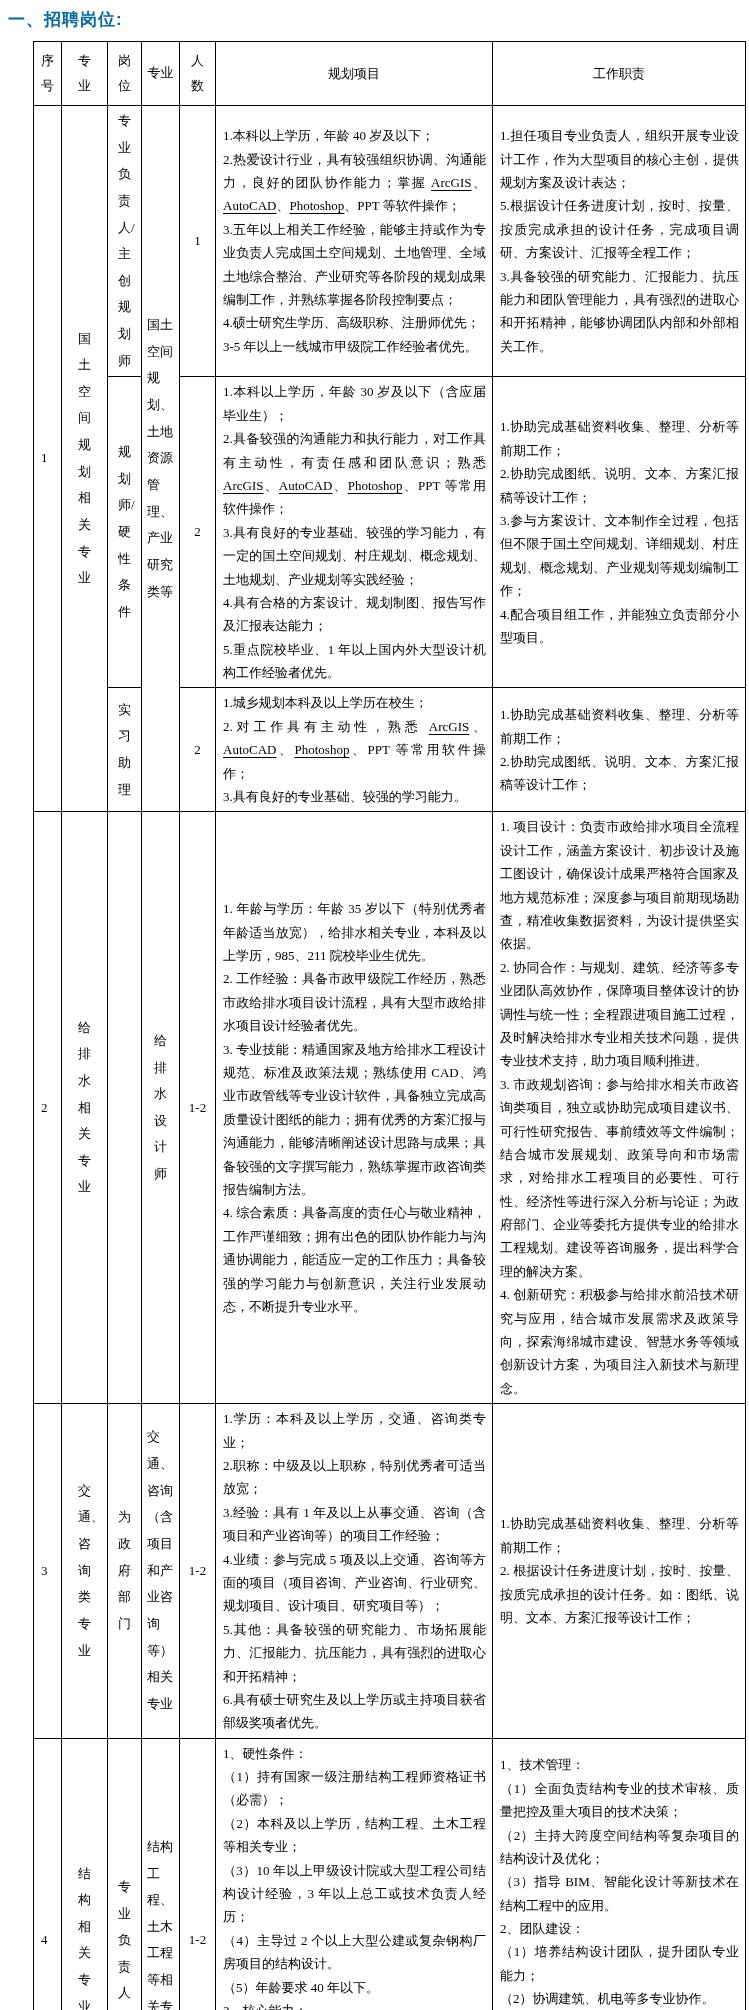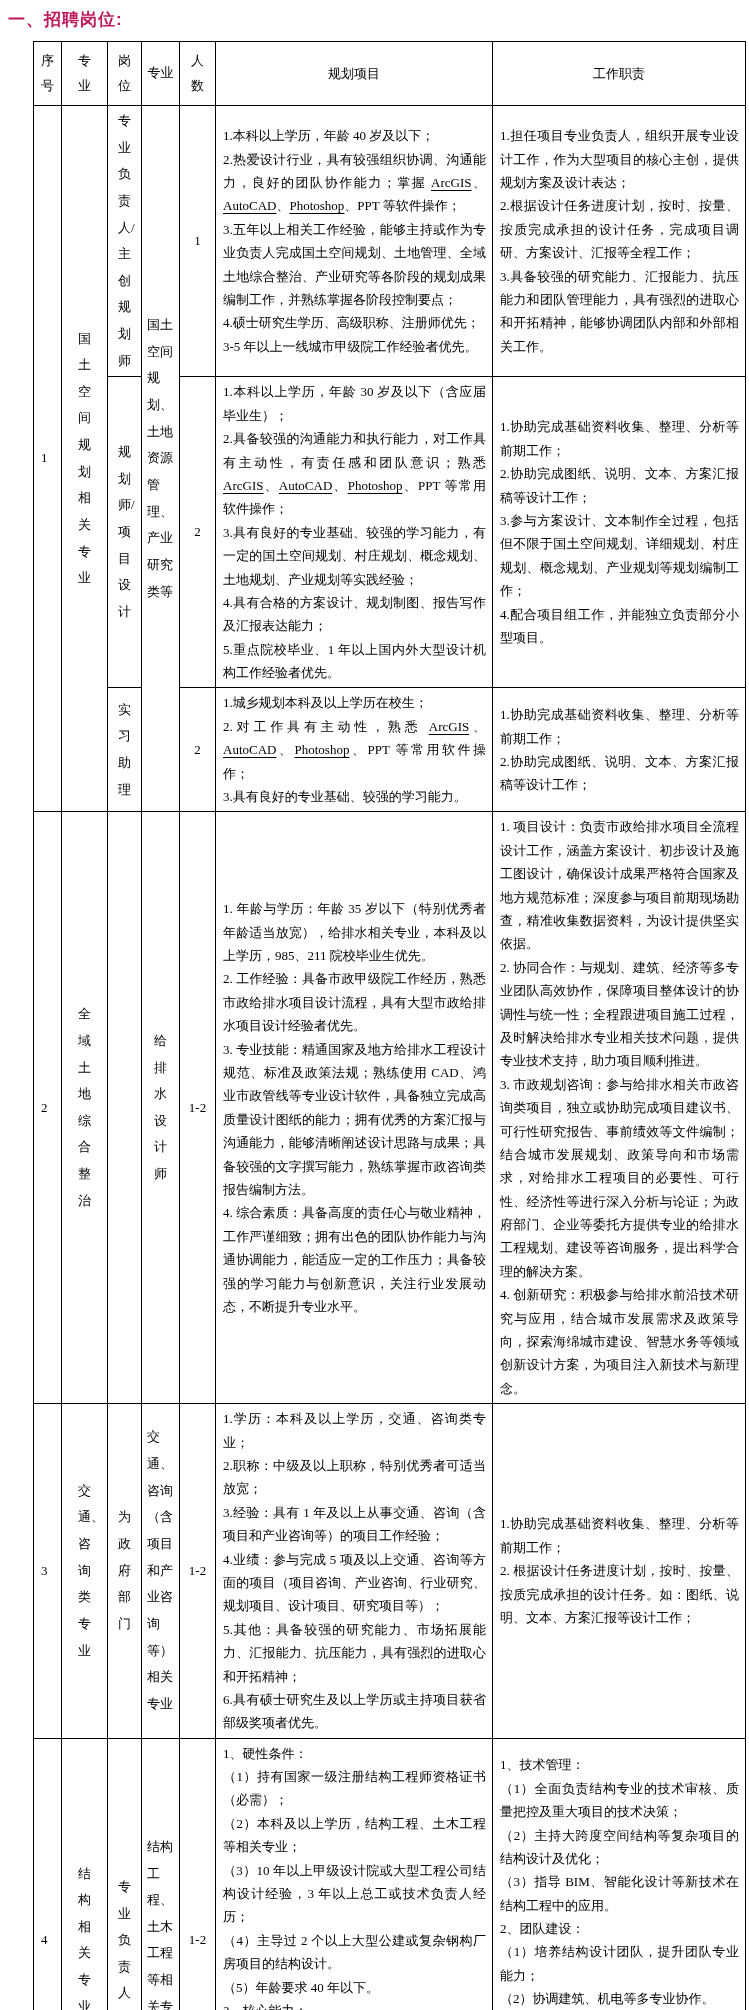--- a/index.html
+++ b/index.html
@@ -10,21 +10,21 @@
     color: #000000;
   }
   .page {
     width: 749px;
     background: #ffffff;
   }
   .sec-heading {
     font-family: "Liberation Sans", "DejaVu Sans", sans-serif;
     font-weight: bold;
     font-size: 17px;
-    color: #be185d;
+    color: #0369a1;
     margin: 8px 0 10px 8px;
     letter-spacing: 1px;
   }
   table.recruit {
     border-collapse: collapse;
     table-layout: fixed;
     width: 712px;
     margin-left: 33px;
   }
   table.recruit th, table.recruit td {
@@ -109,26 +109,26 @@
         <td class="v p16" rowspan="3">国土空间规划相关专业</td>
         <td class="v p10">专业负责人/主创规划师</td>
         <td class="v p5" rowspan="3">国土空间规划、土地资源管理、产业研究类等</td>
         <td class="cnt">1</td>
         <td class="txt rich">1.本科以上学历，年龄 40 岁及以下；
 2.热爱设计行业，具有较强组织协调、沟通能力，良好的团队协作能力；掌握 <u class="wavy">ArcGIS</u>、<u class="wavy">AutoCAD</u>、<u class="wavy">Photoshop</u>、PPT 等软件操作；
 3.五年以上相关工作经验，能够主持或作为专业负责人完成国土空间规划、土地管理、全域土地综合整治、产业研究等各阶段的规划成果编制工作，并熟练掌握各阶段控制要点；
 4.硕士研究生学历、高级职称、注册师优先；
 3-5 年以上一线城市甲级院工作经验者优先。</td>
         <td class="txt rich">1.担任项目专业负责人，组织开展专业设计工作，作为大型项目的核心主创，提供规划方案及设计表达；
-2.根据设计任务进度计划，按时、按量、按质完成承担的设计任务，完成项目调研、方案设计、汇报等全程工作；
+5.根据设计任务进度计划，按时、按量、按质完成承担的设计任务，完成项目调研、方案设计、汇报等全程工作；
 3.具备较强的研究能力、汇报能力、抗压能力和团队管理能力，具有强烈的进取心和开拓精神，能够协调团队内部和外部相关工作。</td>
       </tr>
 
       <tr class="hB">
-        <td class="v p10">规划师/项目设计</td>
+        <td class="v p10">规划师/硬性条件</td>
         <td class="cnt">2</td>
         <td class="txt rich">1.本科以上学历，年龄 30 岁及以下（含应届毕业生）；
 2.具备较强的沟通能力和执行能力，对工作具有主动性，有责任感和团队意识；熟悉 <u class="wavy">ArcGIS</u>、<u class="wavy">AutoCAD</u>、<u class="wavy">Photoshop</u>、PPT 等常用软件操作；
 3.具有良好的专业基础、较强的学习能力，有一定的国土空间规划、村庄规划、概念规划、土地规划、产业规划等实践经验；
 4.具有合格的方案设计、规划制图、报告写作及汇报表达能力；
 5.重点院校毕业、1 年以上国内外大型设计机构工作经验者优先。</td>
         <td class="txt rich">1.协助完成基础资料收集、整理、分析等前期工作；
 2.协助完成图纸、说明、文本、方案汇报稿等设计工作；
 3.参与方案设计、文本制作全过程，包括但不限于国土空间规划、详细规划、村庄规划、概念规划、产业规划等规划编制工作；
 4.配合项目组工作，并能独立负责部分小型项目。</td>
@@ -139,21 +139,21 @@
         <td class="cnt">2</td>
         <td class="txt rich">1.城乡规划本科及以上学历在校生；
 2.对工作具有主动性，熟悉 <u class="wavy">ArcGIS</u>、<u class="wavy">AutoCAD</u>、<u class="wavy">Photoshop</u>、PPT 等常用软件操作；
 3.具有良好的专业基础、较强的学习能力。</td>
         <td class="txt rich">1.协助完成基础资料收集、整理、分析等前期工作；
 2.协助完成图纸、说明、文本、方案汇报稿等设计工作；</td>
       </tr>
 
       <tr class="h2">
         <td class="v p7">2</td>
-        <td class="v p16">全域土地综合整治</td>
+        <td class="v p16">给排水相关专业</td>
         <td class="v p10"></td>
         <td class="v p12">给排水设计师</td>
         <td class="cnt">1-2</td>
         <td class="txt rich">1. 年龄与学历：年龄 35 岁以下（特别优秀者年龄适当放宽），给排水相关专业，本科及以上学历，985、211 院校毕业生优先。
 2. 工作经验：具备市政甲级院工作经历，熟悉市政给排水项目设计流程，具有大型市政给排水项目设计经验者优先。
 3. 专业技能：精通国家及地方给排水工程设计规范、标准及政策法规；熟练使用 CAD、鸿业市政管线等专业设计软件，具备独立完成高质量设计图纸的能力；拥有优秀的方案汇报与沟通能力，能够清晰阐述设计思路与成果；具备较强的文字撰写能力，熟练掌握市政咨询类报告编制方法。
 4. 综合素质：具备高度的责任心与敬业精神，工作严谨细致；拥有出色的团队协作能力与沟通协调能力，能适应一定的工作压力；具备较强的学习能力与创新意识，关注行业发展动态，不断提升专业水平。</td>
         <td class="txt rich">1. 项目设计：负责市政给排水项目全流程设计工作，涵盖方案设计、初步设计及施工图设计，确保设计成果严格符合国家及地方规范标准；深度参与项目前期现场勘查，精准收集数据资料，为设计提供坚实依据。
 2. 协同合作：与规划、建筑、经济等多专业团队高效协作，保障项目整体设计的协调性与统一性；全程跟进项目施工过程，及时解决给排水专业相关技术问题，提供专业技术支持，助力项目顺利推进。
 3. 市政规划咨询：参与给排水相关市政咨询类项目，独立或协助完成项目建议书、可行性研究报告、事前绩效等文件编制；结合城市发展规划、政策导向和市场需求，对给排水工程项目的必要性、可行性、经济性等进行深入分析与论证；为政府部门、企业等委托方提供专业的给排水工程规划、建设等咨询服务，提出科学合理的解决方案。

